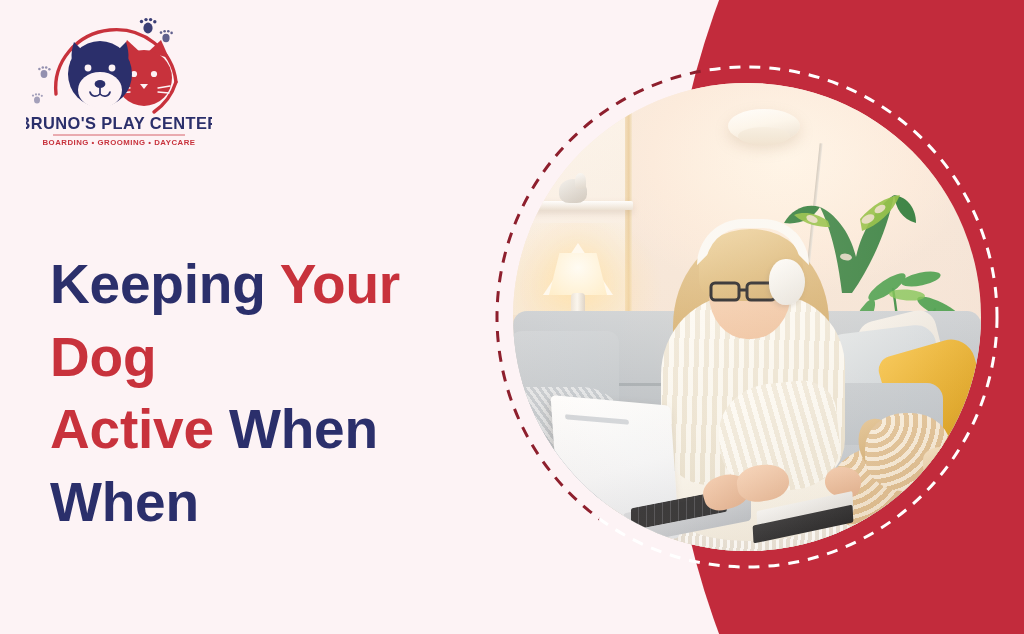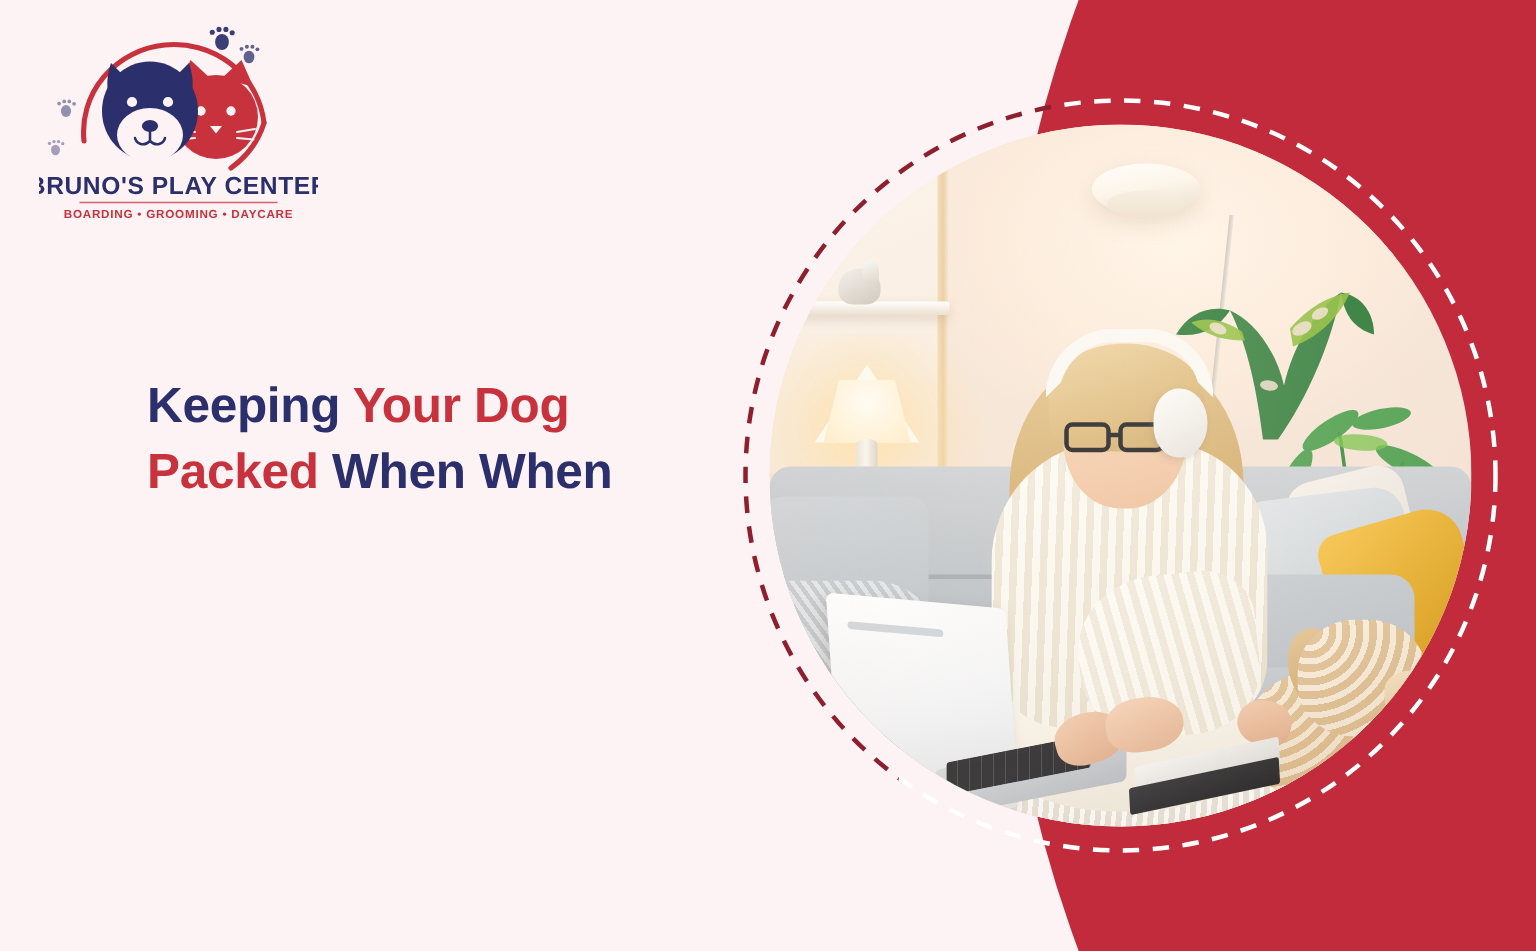--- a/index.html
+++ b/index.html
@@ -35,26 +35,25 @@
     z-index:6;
   }
   .logo svg { display:block; width:100%; height:100%; }
 
   
   .headline {
     position:absolute;
     left:50px; top:248px;
     width:430px;
     z-index:6;
-    font-size:33px;
+    font-size:55px;
     font-weight:bold;
     line-height:1.32;
     letter-spacing:-0.2px;
     color:#2b2f6b;
-    margin-left:48px;
   }
   .headline .accent { color:#c8323c; }
 
   
   .photo-wrap {
     position:absolute;
     left:513px; top:83px;
     width:468px; height:468px;
     border-radius:50%;
     overflow:hidden;
@@ -434,21 +433,21 @@
       </g>
 
       <text x="93" y="117" text-anchor="middle" font-family="'Liberation Sans', sans-serif" font-size="16.4" font-weight="bold" fill="#2b2f6b" letter-spacing="0.4">BRUNO'S PLAY CENTER</text>
       <line x1="27" y1="123" x2="159" y2="123" stroke="#c8323c" stroke-width="1" opacity=".75"></line>
       <text x="93" y="133" text-anchor="middle" font-family="'Liberation Sans', sans-serif" font-size="7.8" font-weight="bold" fill="#c8323c" letter-spacing="0.5">BOARDING • GROOMING • DAYCARE</text>
     </svg>
   </div>
 
   <h1 class="headline">
     <span><span>Keeping </span><span class="accent">Your Dog</span></span><br>
-    <span><span class="accent">Packed</span><span> When When</span></span><br>
+    <span><span class="accent">Active</span><span> When When</span></span><br>
   </h1>
 
   <div class="photo-wrap">
     <div class="photo">
       <div class="room-wall"></div>
       <div class="wall-recess"></div>
       <div class="wall-panel-edge"></div>
       <div class="lamp-glow"></div>
       <div class="shelf"></div>
       <div class="figurine"></div>

